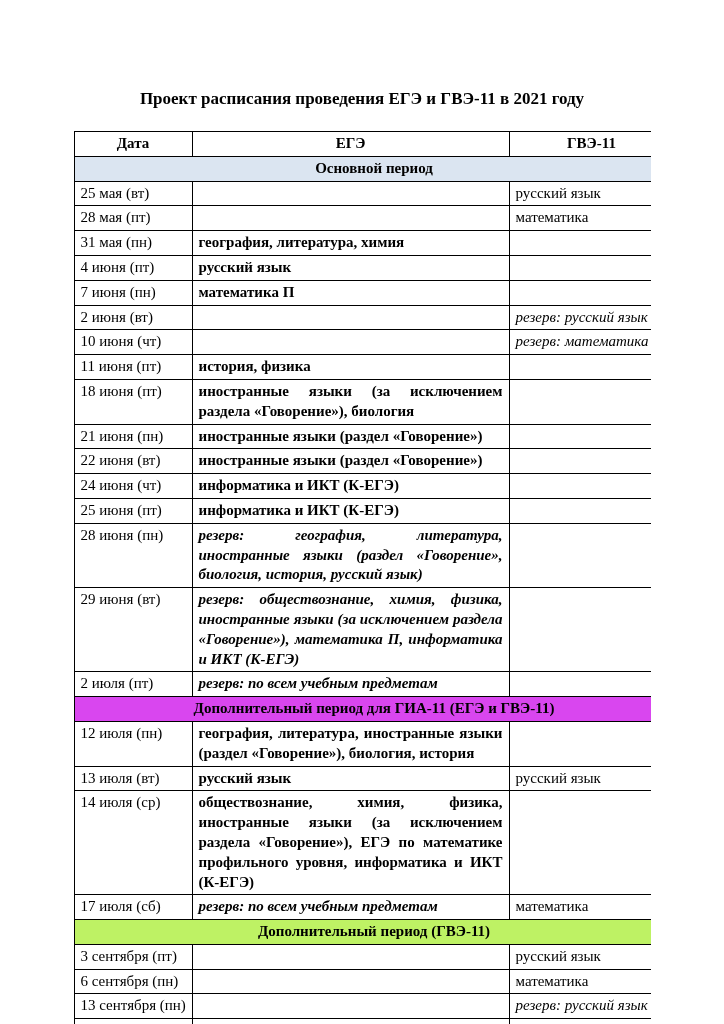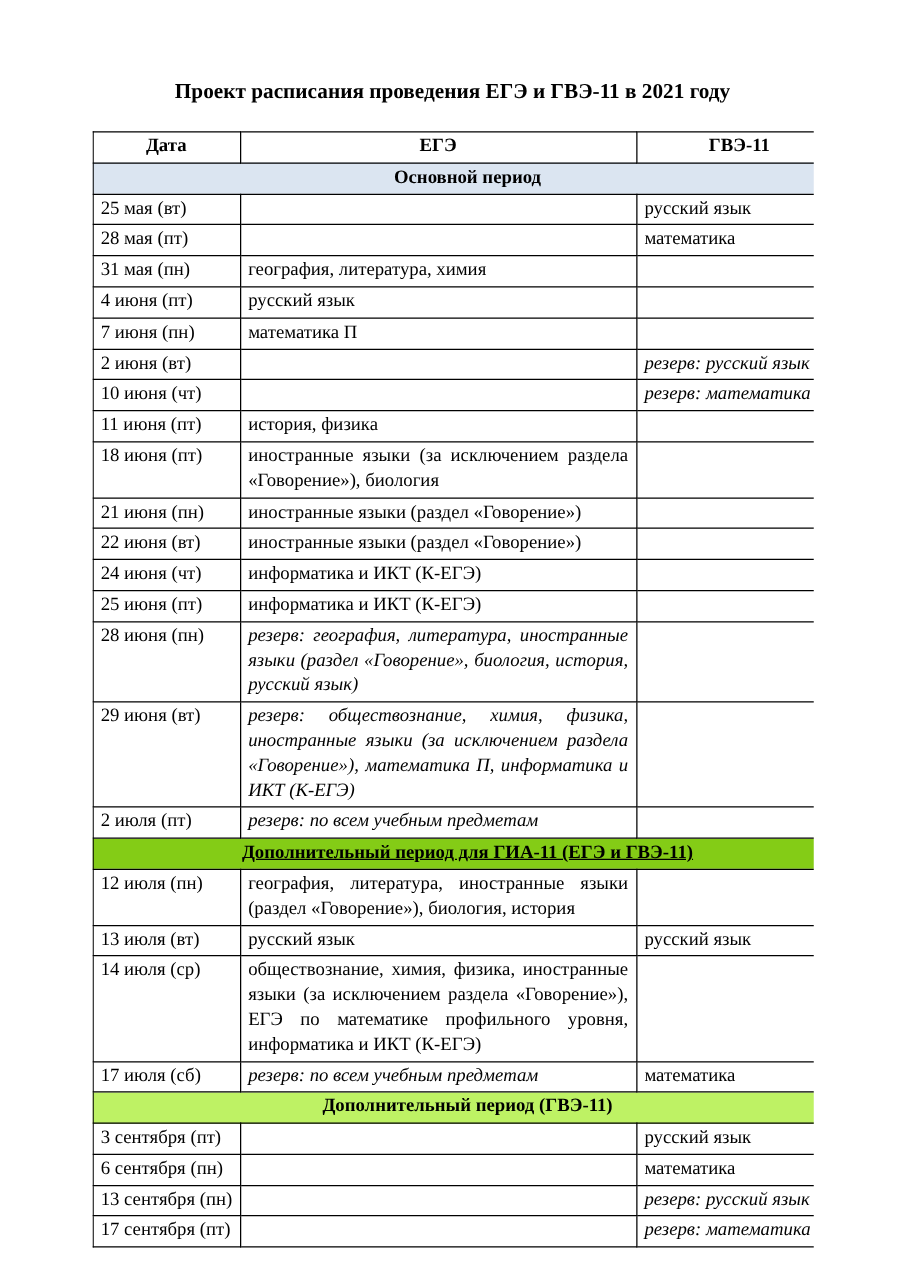--- a/index.html
+++ b/index.html
@@ -8,21 +8,21 @@
     padding: 0;
     background: #ffffff;
     font-family: "Liberation Serif", "DejaVu Serif", serif;
     color: #000000;
   }
   .page {
     width: 577px;
     height: 1024px;
     margin: 0 auto;
     background: #ffffff;
-    padding-top: 63px;
+    padding-top: 89px;
     overflow: hidden;
   }
   .title {
     font-size: 17px;
     font-weight: bold;
     text-align: center;
     margin: 0 0 22px 0;
   }
   table.schedule {
     width: 600px;
@@ -58,20 +58,21 @@
     white-space: nowrap;
     font-size: 15px;
     padding-top: 3px;
     padding-bottom: 3px;
     margin-top: 24px;
   }
   td.ege-cell {
     text-align: justify;
     padding-top: 3px;
     padding-bottom: 3px;
+    font-weight: bold;
   }
   td.gve-cell {
     text-align: left;
     padding-top: 3px;
     padding-bottom: 3px;
   }
   td.italic {
     font-style: italic;
   }
 </style>
@@ -172,21 +173,21 @@
           <td class="date-cell">29 июня (вт)</td>
           <td class="ege-cell italic">резерв: обществознание, химия, физика, иностранные языки (за исключением раздела «Говорение»), математика П, информатика и ИКТ (К-ЕГЭ)</td>
           <td class="gve-cell"></td>
         </tr>
         <tr>
           <td class="date-cell">2 июля (пт)</td>
           <td class="ege-cell italic">резерв: по всем учебным предметам</td>
           <td class="gve-cell"></td>
         </tr>
         <tr>
-          <td colspan="3" class="section" style="background: #84cc16; text-decoration: underline;">Дополнительный период для ГИА-11 (ЕГЭ и ГВЭ-11)</td>
+          <td colspan="3" class="section" style="background: #d946ef;">Дополнительный период для ГИА-11 (ЕГЭ и ГВЭ-11)</td>
         </tr>
         <tr>
           <td class="date-cell">12 июля (пн)</td>
           <td class="ege-cell">география, литература, иностранные языки (раздел «Говорение»), биология, история</td>
           <td class="gve-cell"></td>
         </tr>
         <tr>
           <td class="date-cell">13 июля (вт)</td>
           <td class="ege-cell">русский язык</td>
           <td class="gve-cell">русский язык</td>

